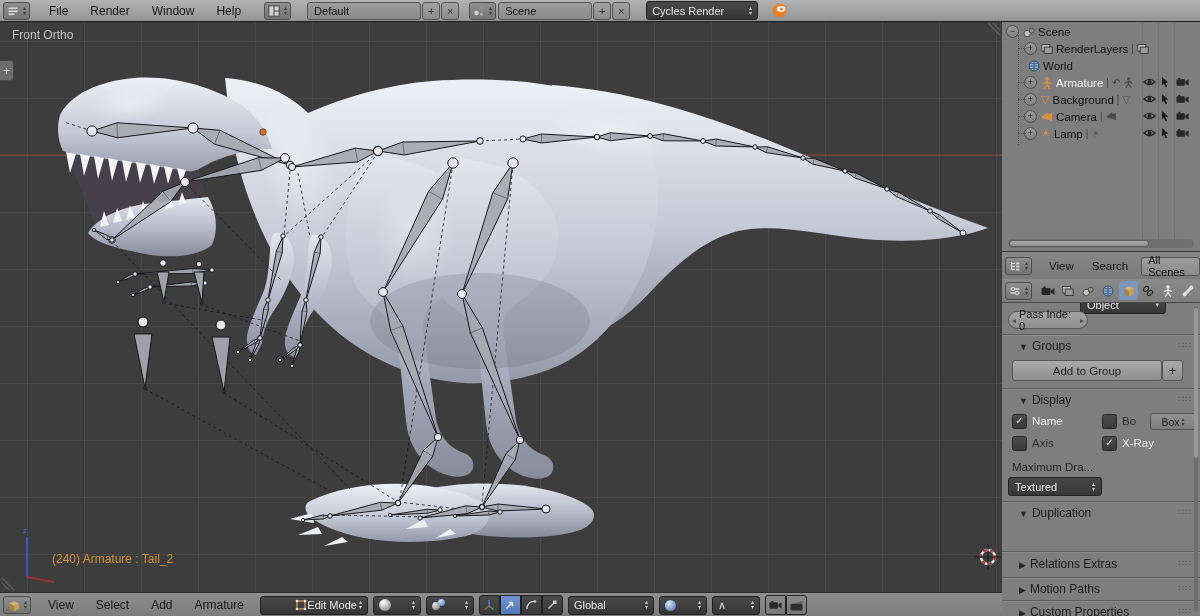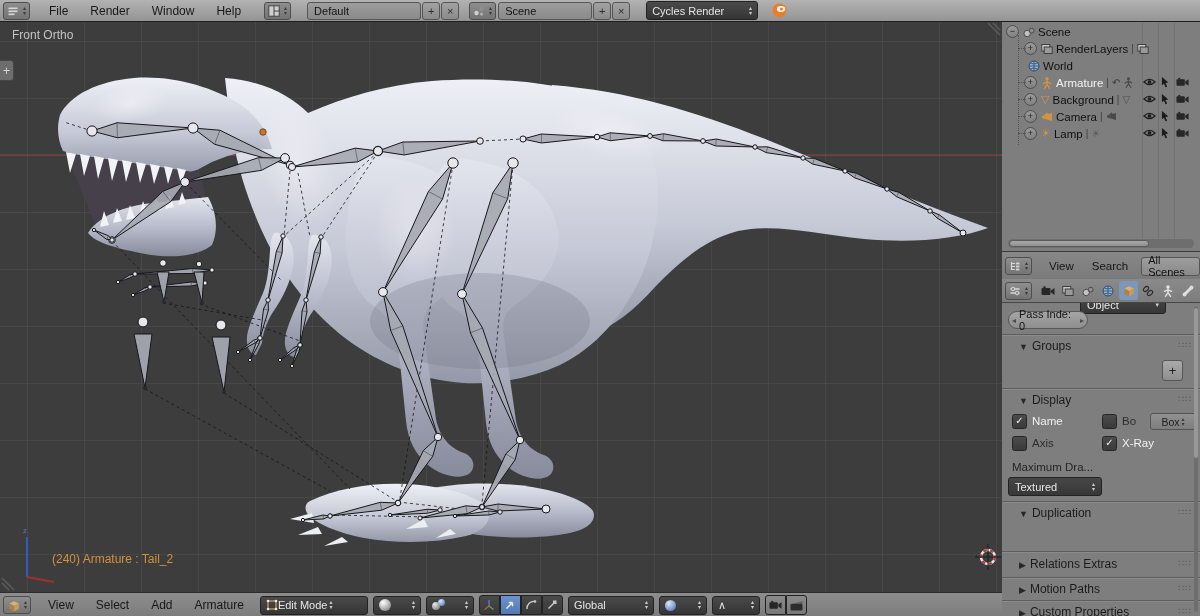--- a/index.html
+++ b/index.html
@@ -778,20 +778,23 @@
     </div>
     <div class="pill" style="left:6px;top:9px;width:78px;height:16px">
       <span class="arr">◂</span>
       <span>Pass Inde: 0</span>
       <span class="arr">▸</span>
     </div>
     <div class="psep" style="top:32px"></div>
 
     <div class="phdr" style="top:37px"><span class="tri">▼</span><span>Groups</span></div>
     <span class="dots" style="top:38px">∷∷</span>
+    <div class="bigbtn" style="left:10px;top:58px;width:148px;height:19px">
+        <span>Add to Group</span>
+      </div>
     <div class="bigbtn" style="left:160px;top:58px;width:19px;height:19px;font-size:13px">
         <span>+</span>
       </div>
     <div class="psep" style="top:86px"></div>
 
     <div class="phdr" style="top:91px"><span class="tri">▼</span><span>Display</span></div>
     <span class="dots" style="top:92px">∷∷</span>
     <div class="cb" style="left:10px;top:112px">✓</div>
     <span class="cblabel on" style="left:30px;top:113px">Name</span>
     <div class="cb" style="left:100px;top:112px"></div>
@@ -841,21 +844,21 @@
         </svg>
       <span class="ud">
           <i>▴</i>
           <i>▾</i>
         </span>
     </div>
     <span class="menu" style="margin-left:6px">View</span>
     <span class="menu">Select</span>
     <span class="menu">Add</span>
     <span class="menu">Armature</span>
-    <div class="darkfield grp" style="width:96px;justify-content:flex-start">
+    <div class="darkfield grp" style="width:96px;justify-content:flex-end">
       <svg class="i" width="12" height="12">
           <use href="#sy-editmode"></use>
         </svg>
       <span>Edit Mode</span>
       <span class="ud">
           <i style="color:#ccc">▴</i>
           <i style="color:#ccc">▾</i>
         </span>
     </div>
     <div class="darkfield grp" style="width:36px;justify-content:space-between">

